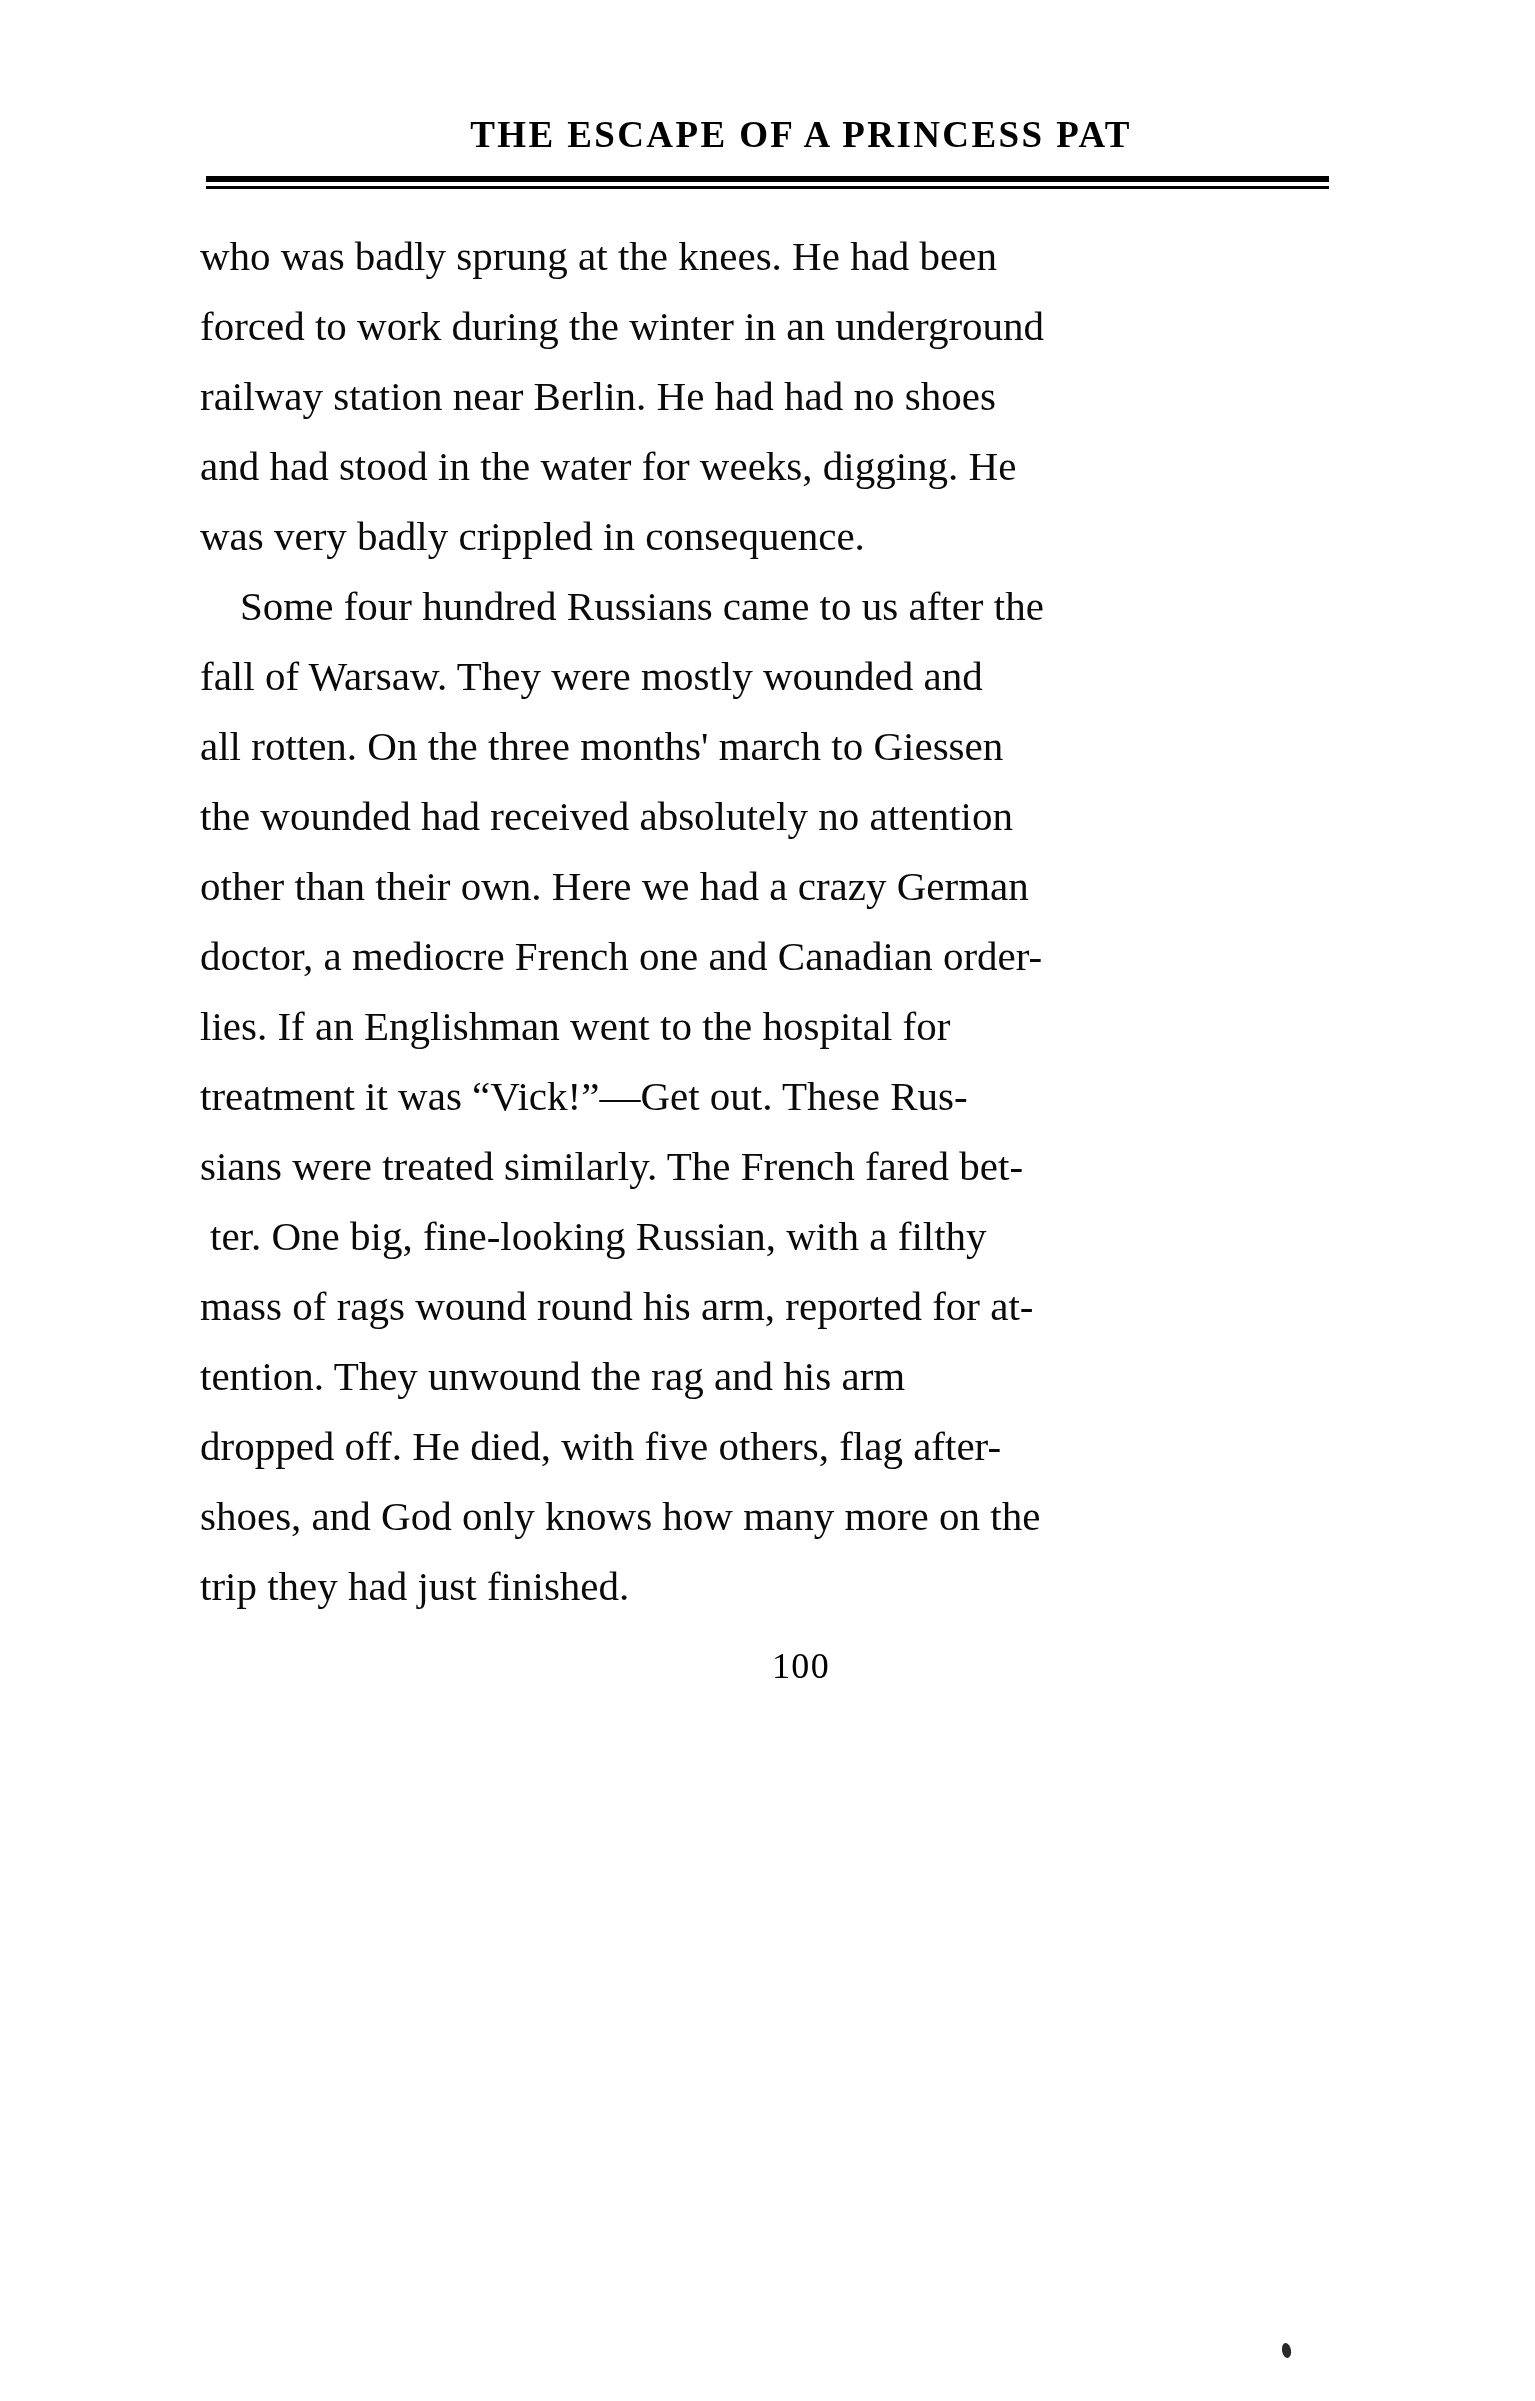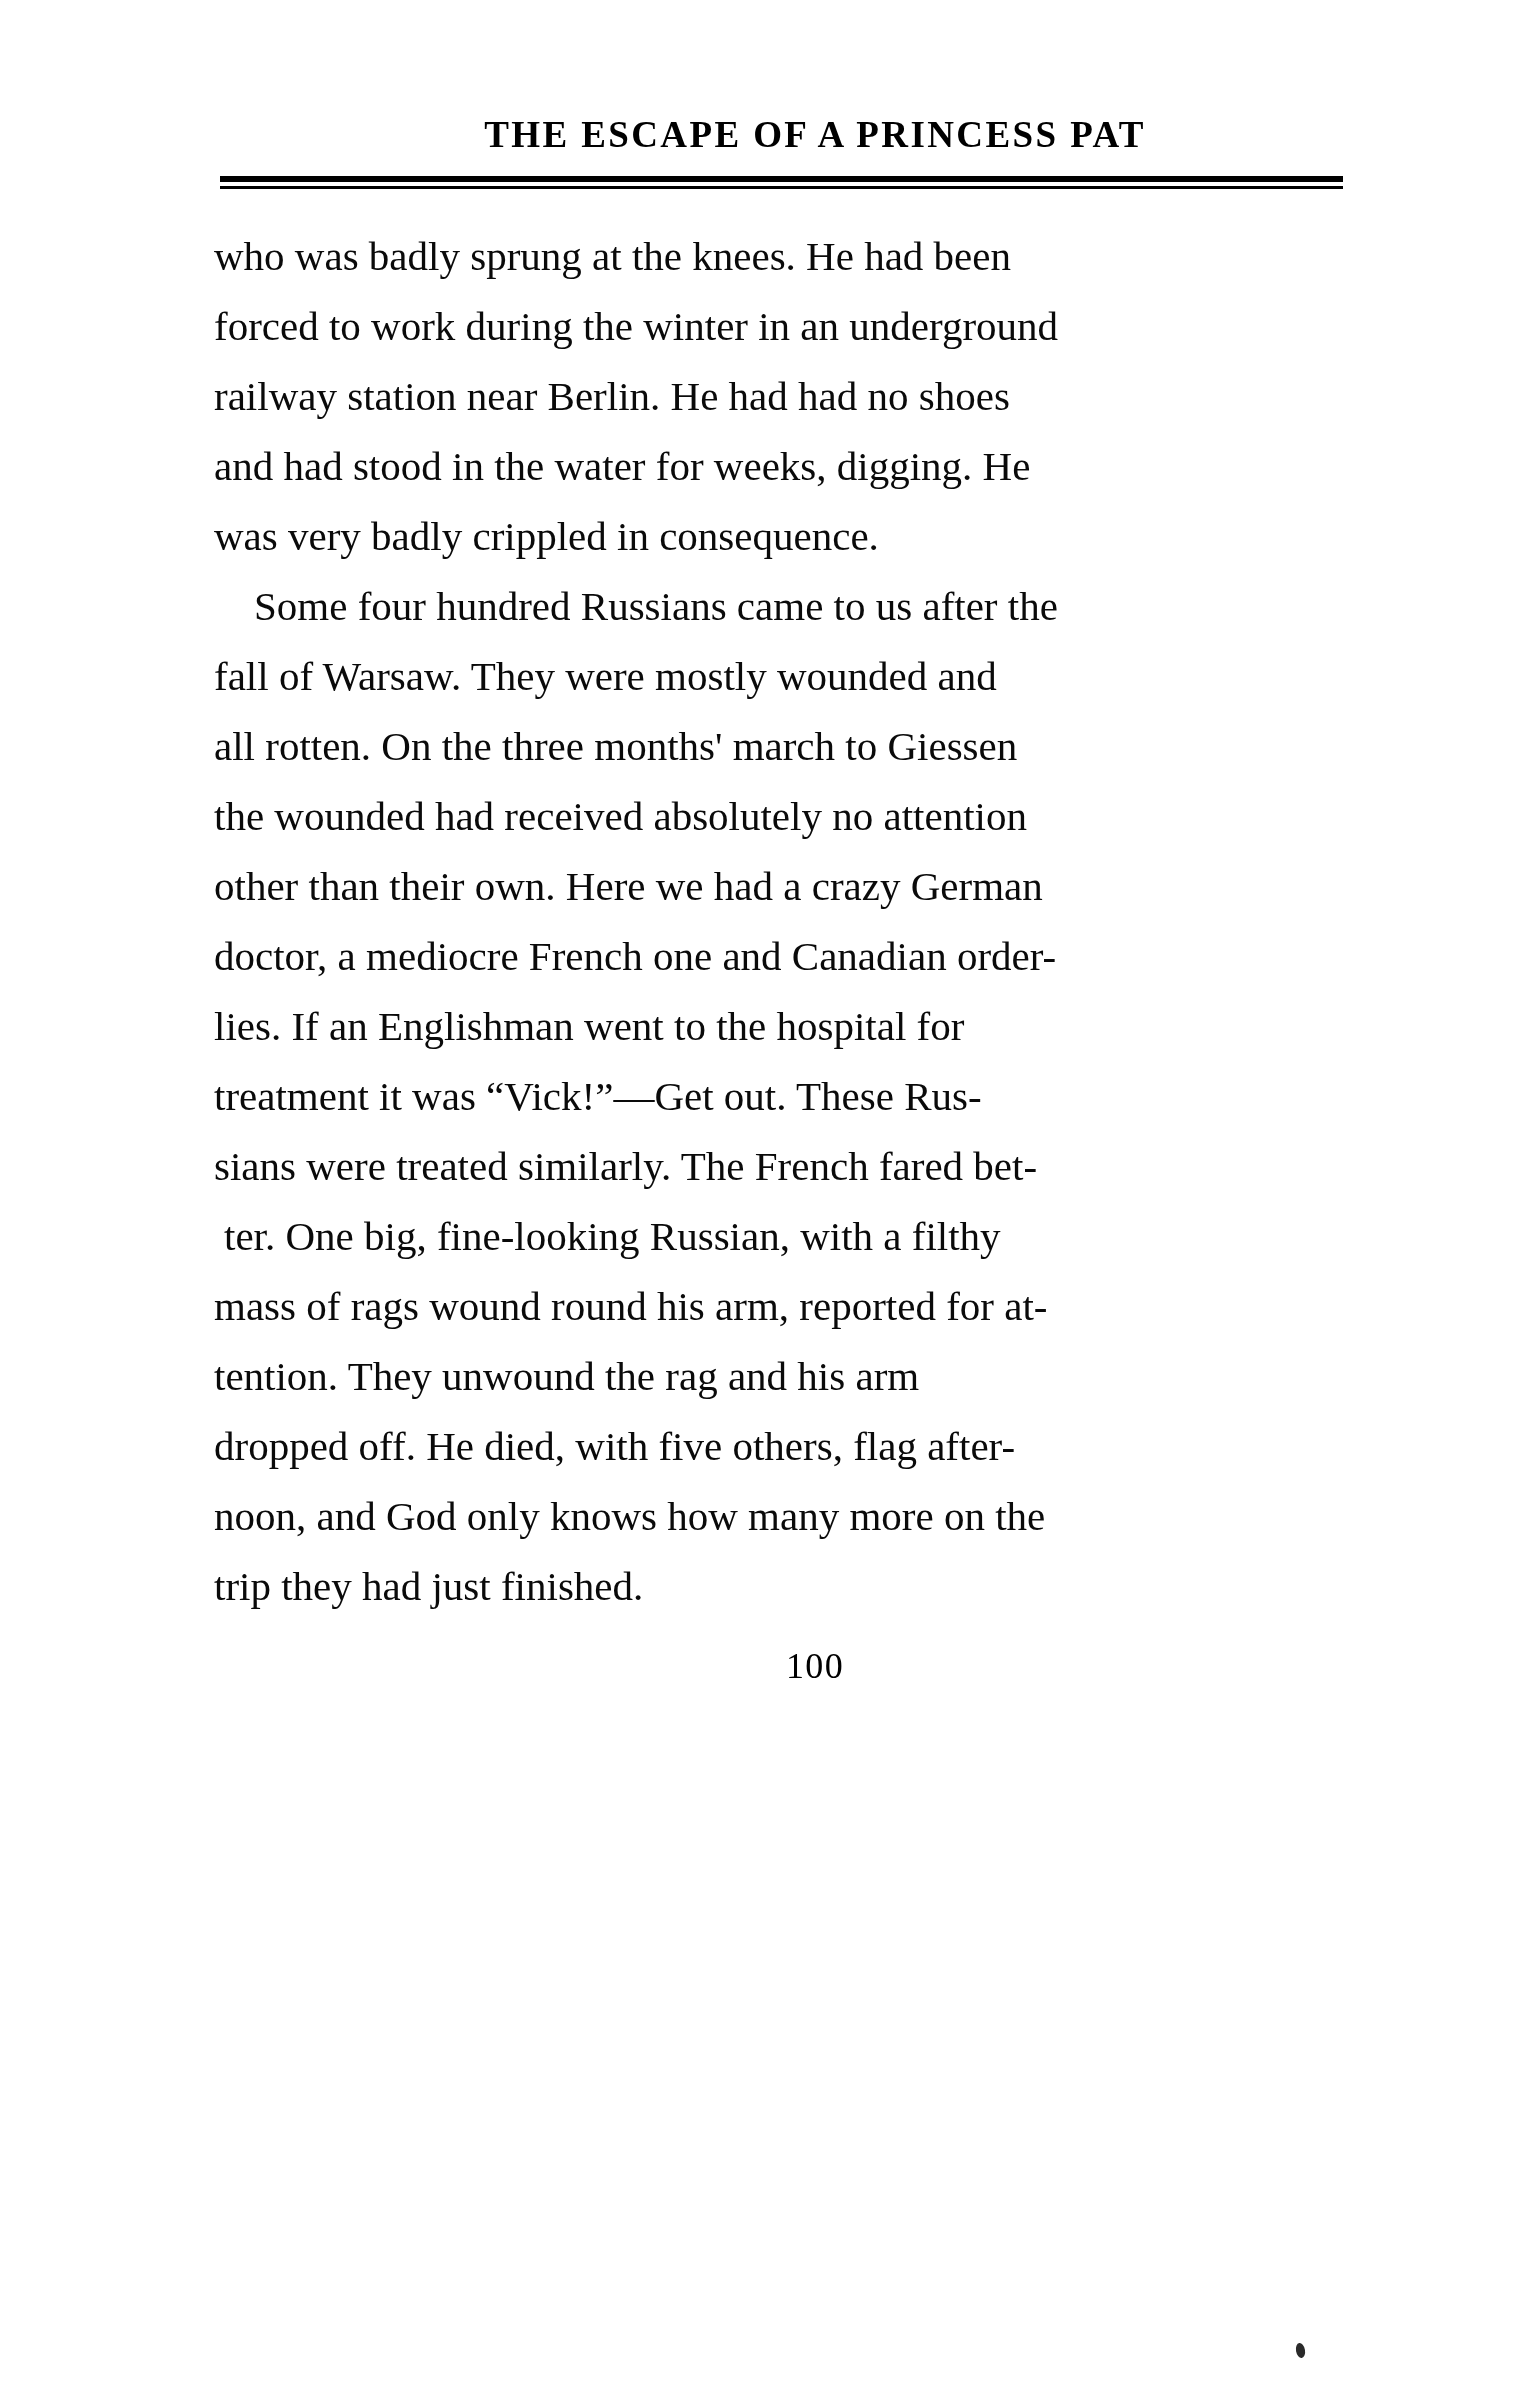--- a/index.html
+++ b/index.html
@@ -11,21 +11,21 @@
     width: 1535px;
     height: 2401px;
     position: relative;
     font-family: "Liberation Serif", serif;
     color: #000000;
     -webkit-font-smoothing: antialiased;
   }
 
   .page {
     position: absolute;
-    left: 16px;
+    left: 2px;
     top: 0;
     width: 1327px;
     height: 2401px;
     overflow: hidden;
   }
 
   .page-inner {
     position: absolute;
     left: 198px;
     top: 116px;
@@ -158,21 +158,21 @@
         <span class="ln just" style="text-indent:0;">the wounded had received absolutely no attention</span>
         <span class="ln just" style="text-indent:0;">other than their own.   Here we had a crazy German</span>
         <span class="ln just" style="text-indent:0;">doctor, a mediocre French one and Canadian order-</span>
         <span class="ln just" style="text-indent:0;">lies.   If an Englishman went to the hospital for</span>
         <span class="ln just" style="text-indent:0;">treatment it was “Vick!”—Get out.   These Rus-</span>
         <span class="ln just" style="text-indent:0;font-family:Liberation Serif, serif;">sians were treated similarly.   The French fared bet-</span>
         <span class="ln just" style="text-indent:0;margin-left:10px;">ter.   One big, fine-looking Russian, with a filthy</span>
         <span class="ln just" style="text-indent:0;">mass of rags wound round his arm, reported for at-</span>
         <span class="ln just" style="text-indent:0;">tention.   They unwound the rag and his arm</span>
         <span class="ln just" style="text-indent:0;">dropped off.   He died, with five others, flag after-</span>
-        <span class="ln just" style="text-indent:0;">noon, and God only knows how many more on the</span>
+        <span class="ln just" style="text-indent:0;">shoes, and God only knows how many more on the</span>
         <span class="ln" style="text-indent:0;">trip they had just finished.</span>
       </p>
 
 
     </div>
 
     <div class="folio">100</div>
 
   </div>
 

